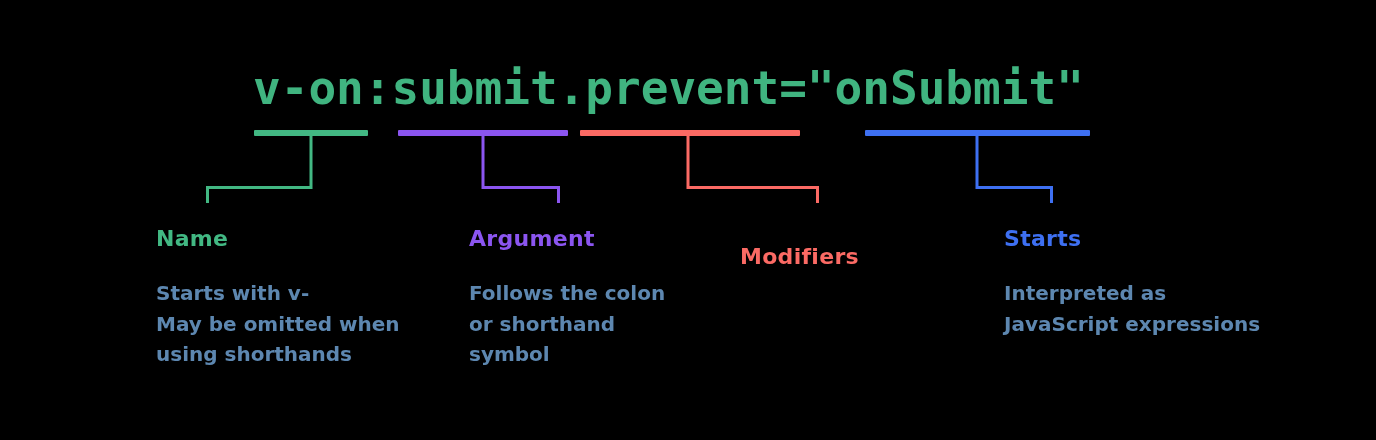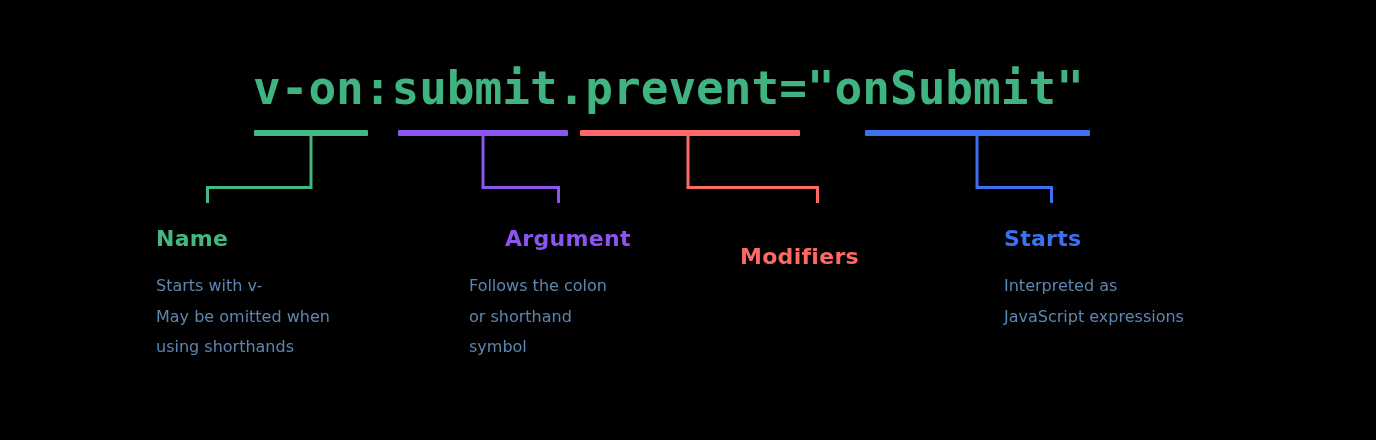--- a/index.html
+++ b/index.html
@@ -42,26 +42,26 @@
   
   .annotation{position:absolute;top:222px;}
   .a-name{left:156px;width:320px;}
   .a-argument{left:469px;width:260px;}
   .a-modifiers{left:740px;width:240px;}
   .a-value{left:1004px;width:365px;}
   .annotation h3{
     font-size:22px;line-height:34px;font-weight:700;letter-spacing:.3px;
   }
   .a-name h3{color:var(--name);}
-  .a-argument h3{color:var(--argument);margin-left:36px;}
+  .a-argument h3{color:var(--argument);}
   .a-modifiers h3{color:var(--modifiers);margin-top:18px;}
   .a-value h3{color:var(--value);}
   .annotation p{
-    margin-top:15px;
-    font-size:16px;line-height:30.5px;font-weight:400;
+    margin-top:22px;
+    font-size:20px;line-height:30.5px;font-weight:700;
     color:var(--description);
     white-space:pre-line;
   }
 </style>
 </head>
 <body>
 
 <div class="stage">
 
   <div class="code">v-on:submit.prevent="onSubmit"</div>

